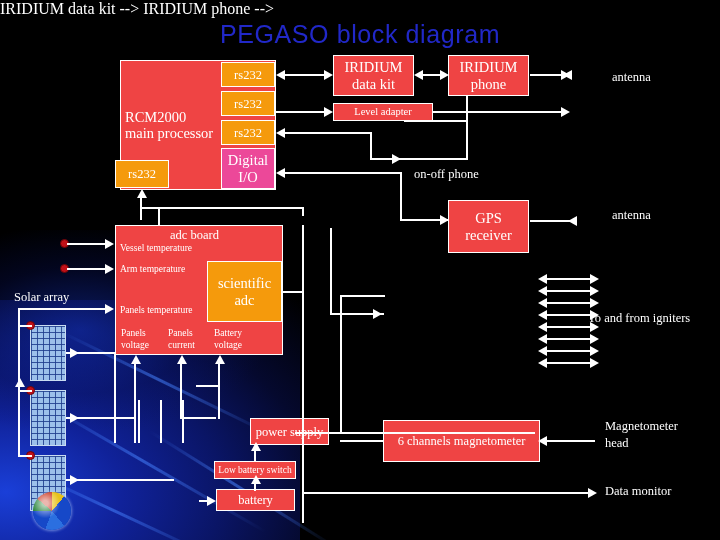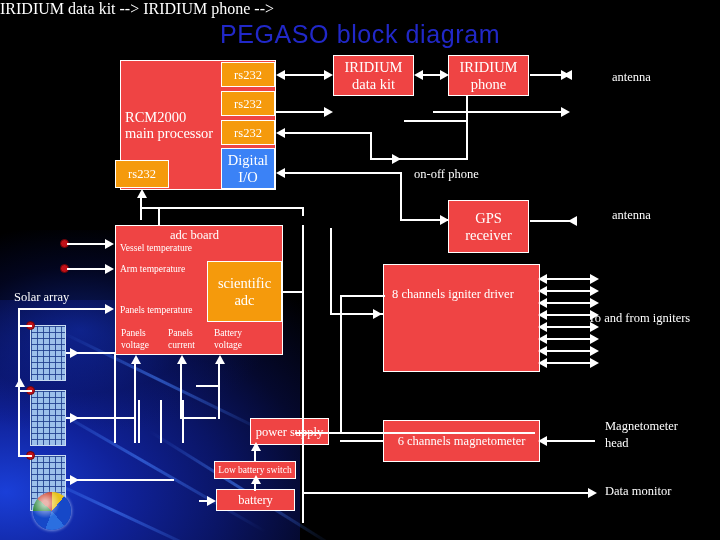--- a/index.html
+++ b/index.html
@@ -58,21 +58,21 @@
     color: #ffffff;
     display: flex;
     align-items: center;
     justify-content: center;
     text-align: center;
     line-height: 1.12;
     font-family: "Liberation Serif", serif;
   }
   .blue   { background: #ef4444; }
   .orange { background: #f59a0c; }
-  .green  { background: #3b82f6; }
+  .green  { background: #ec4899; }
   .nb { border: none; }
 
   
   .lbl {
     position: absolute;
     color: #ffffff;
     font-family: "Liberation Serif", serif;
     line-height: 1.15;
     white-space: nowrap;
   }
@@ -141,20 +141,21 @@
   <div class="blk orange t13" style="left:221px; top:120px; width:54px; height:25px;">rs232</div>
   <div class="blk green t15" style="left:221px; top:148px; width:54px; height:41px; white-space:pre-line;">Digital
 I/O</div>
   <div class="blk orange t13" style="left:115px; top:160px; width:54px; height:28px;">rs232</div>
 
   
   <div class="blk blue t15" style="left:333px; top:55px; width:81px; height:41px; white-space:pre-line;">IRIDIUM
 data kit</div>
   <div class="blk blue t15" style="left:448px; top:55px; width:81px; height:41px; white-space:pre-line;">IRIDIUM
 phone</div>
+  <div class="blk blue t11" style="left:333px; top:103px; width:100px; height:18px;">Level adapter</div>
 
   
   <div class="blk blue t15" style="left:448px; top:200px; width:81px; height:53px; white-space:pre-line;">GPS
 receiver</div>
 
   
   <div class="blk blue" style="left:115px; top:225px; width:168px; height:130px;"></div>
   <div class="lbl t13" style="left:170px; top:228px;">adc board</div>
 
   <div class="lbl t10" style="left:120px; top:243px;">Vessel temperature</div>
@@ -165,21 +166,20 @@
 voltage</div>
   <div class="lbl t10" style="left:168px; top:328px; white-space:pre-line; line-height:1.25;">Panels
 current</div>
   <div class="lbl t10" style="left:214px; top:328px; white-space:pre-line; line-height:1.25;">Battery
 voltage</div>
 
   <div class="blk orange t15" style="left:207px; top:261px; width:75px; height:61px; white-space:pre-line;">scientific
 adc</div>
 
   
-  <div class="blk blue t13" style="left:383px; top:264px; width:157px; height:108px; justify-content:flex-start; padding-left:8px; align-items:flex-start; padding-top:22px;">8 channels igniter driver</div>
 
   
   <div class="blk blue t13" style="left:383px; top:420px; width:157px; height:42px;">6 channels magnetometer</div>
 
   
   <div class="blk blue t13" style="left:216px; top:418px; width:79px; height:27px;margin-left:34px;">power supply</div>
   <div class="blk blue t10" style="left:214px; top:461px; width:82px; height:18px;">Low battery switch</div>
   <div class="blk blue t13" style="left:216px; top:489px; width:79px; height:22px;">battery</div>
 
   

